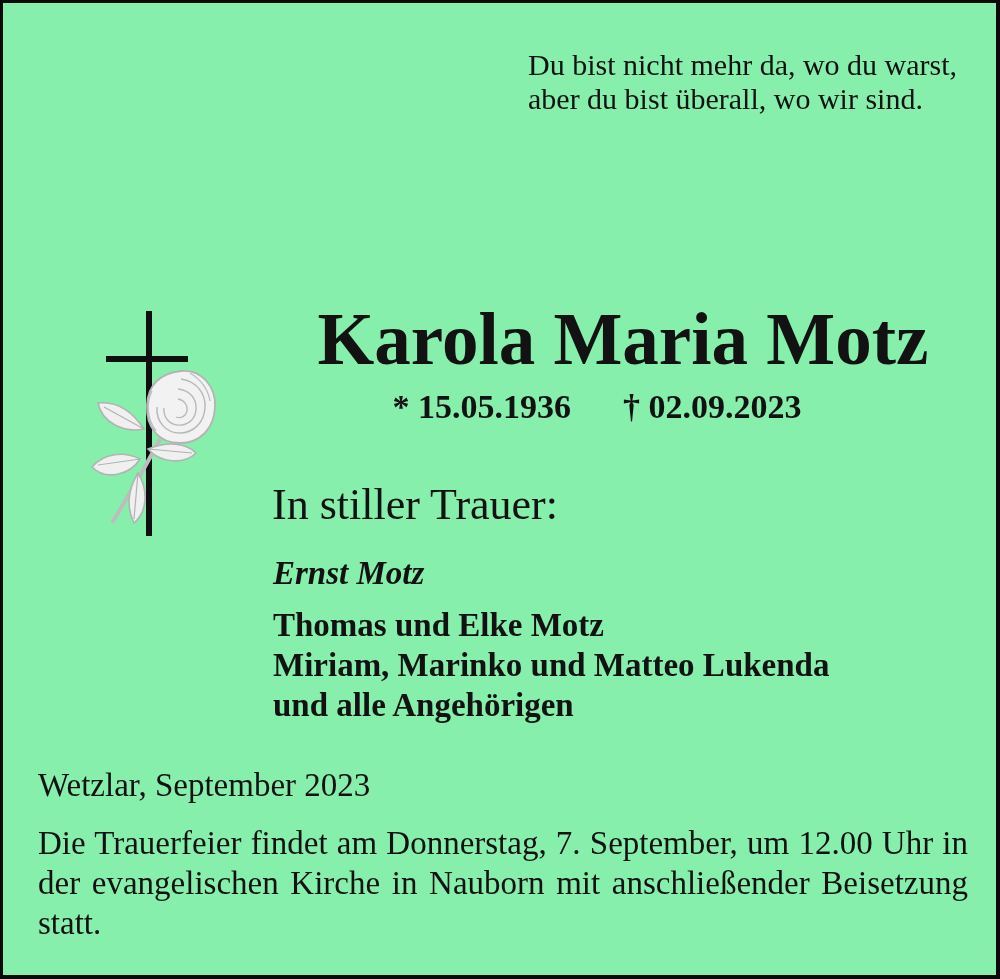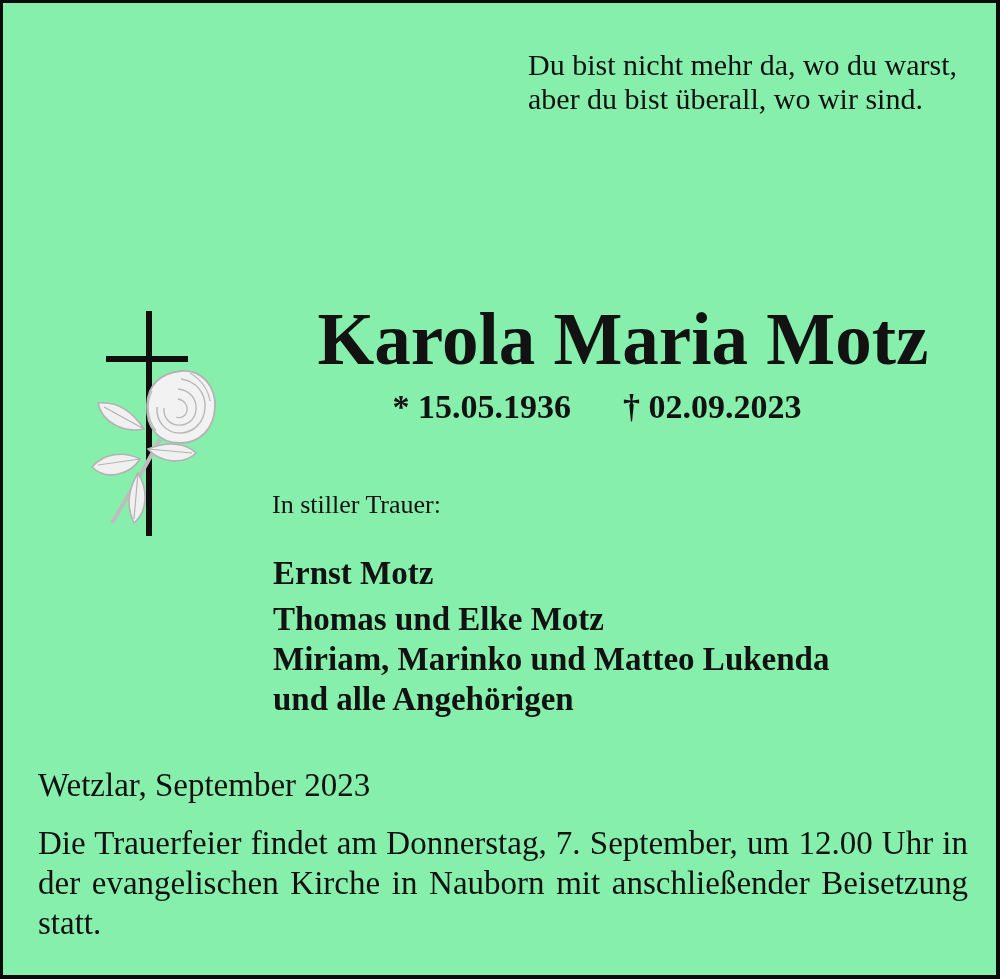--- a/index.html
+++ b/index.html
@@ -66,32 +66,32 @@
     gap: 52px;
     font-size: 34px;
     line-height: 40px;
     font-weight: bold;
     white-space: nowrap;
   }
 
   .mourning-heading {
     left: 269px;
     top: 482px;
-    font-size: 26px;
+    font-size: 44px;
     line-height: 40px;
   }
 
   .mourners {
     left: 270px;
     top: 550px;
     font-size: 33px;
     line-height: 40px;
     font-weight: bold;
   }
-  .mourner-first { margin-bottom: 6px; }
+  .mourner-first { margin-bottom: 12px; font-style: italic; }
 
   .place-date {
     left: 35px;
     top: 762px;
     font-size: 33px;
     line-height: 40px;
   }
 
   .funeral-info {
     left: 35px;

